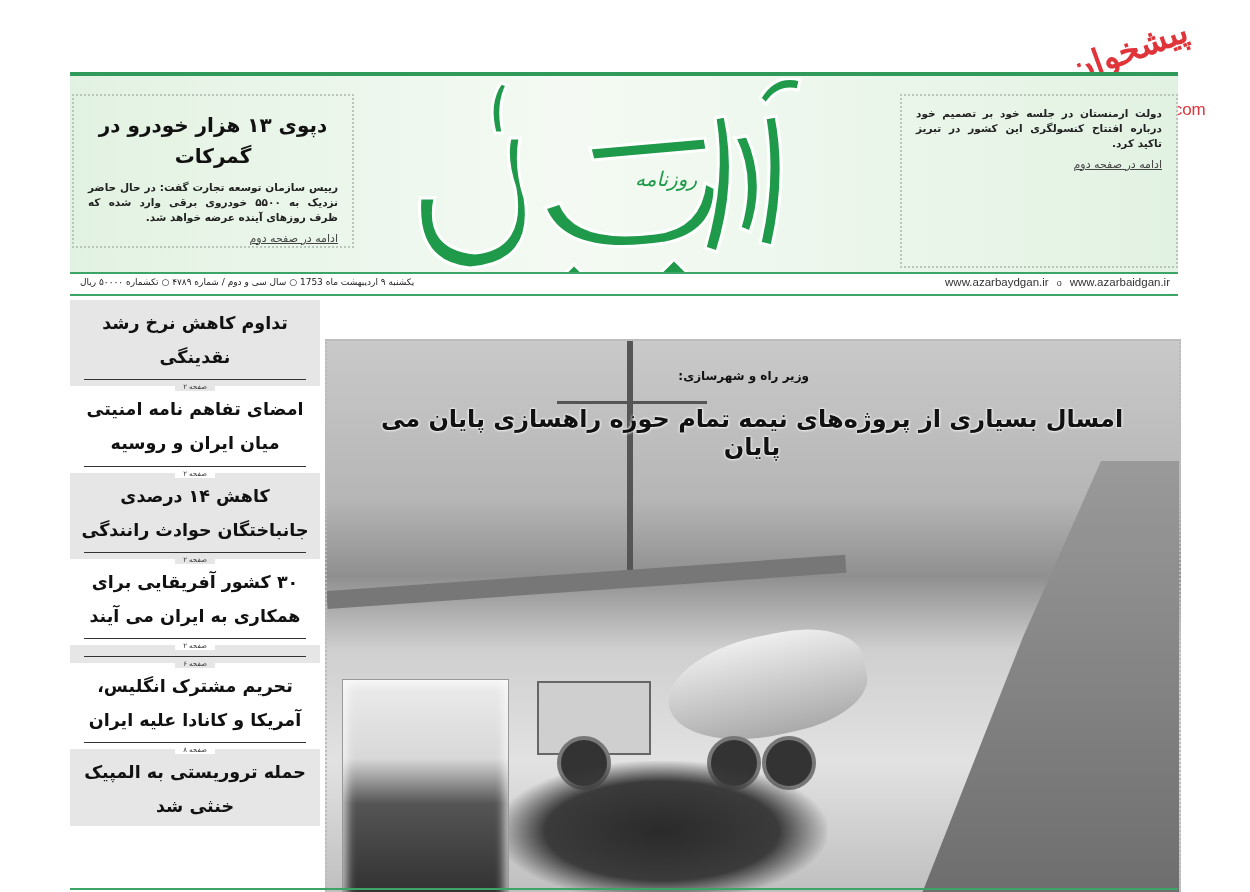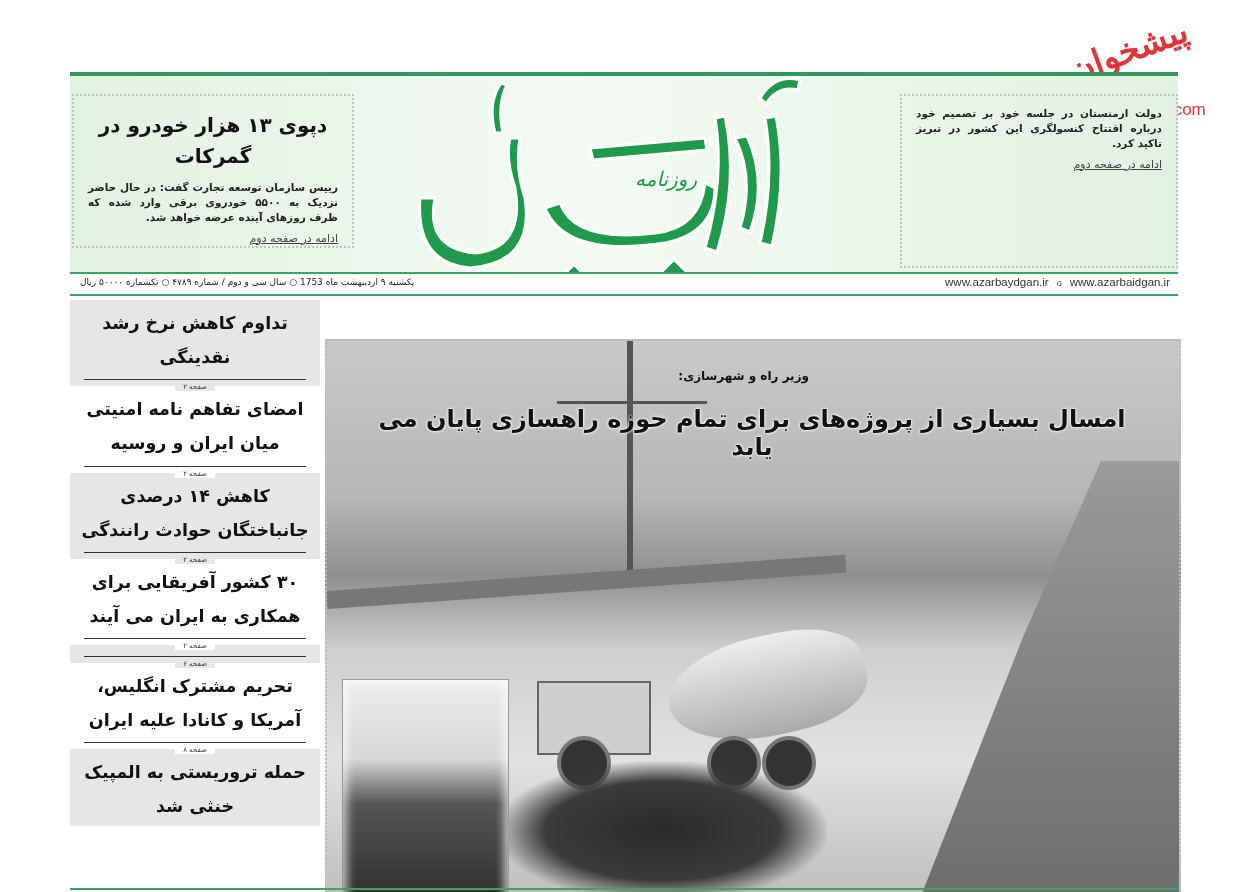--- a/index.html
+++ b/index.html
@@ -131,17 +131,17 @@
     <div class="truck">
       <div class="drum"></div>
       <div class="cab"></div>
       <div class="wheel" style="left:20px"></div>
       <div class="wheel" style="left:170px"></div>
       <div class="wheel" style="left:225px"></div>
     </div>
     <div class="crowd"></div>
     <div class="inset"></div>
     <div class="sub">وزیر راه و شهرسازی:</div>
-    <div class="head">امسال بسیاری از پروژه‌های برای تمام حوزه راهسازی پایان می یابد</div>
+    <div class="head">امسال بسیاری از پروژه‌های نیمه تمام حوزه راهسازی پایان می پایان</div>
   </div>
 
   <div class="footerline"></div>
 </div>
 
 </body></html>

